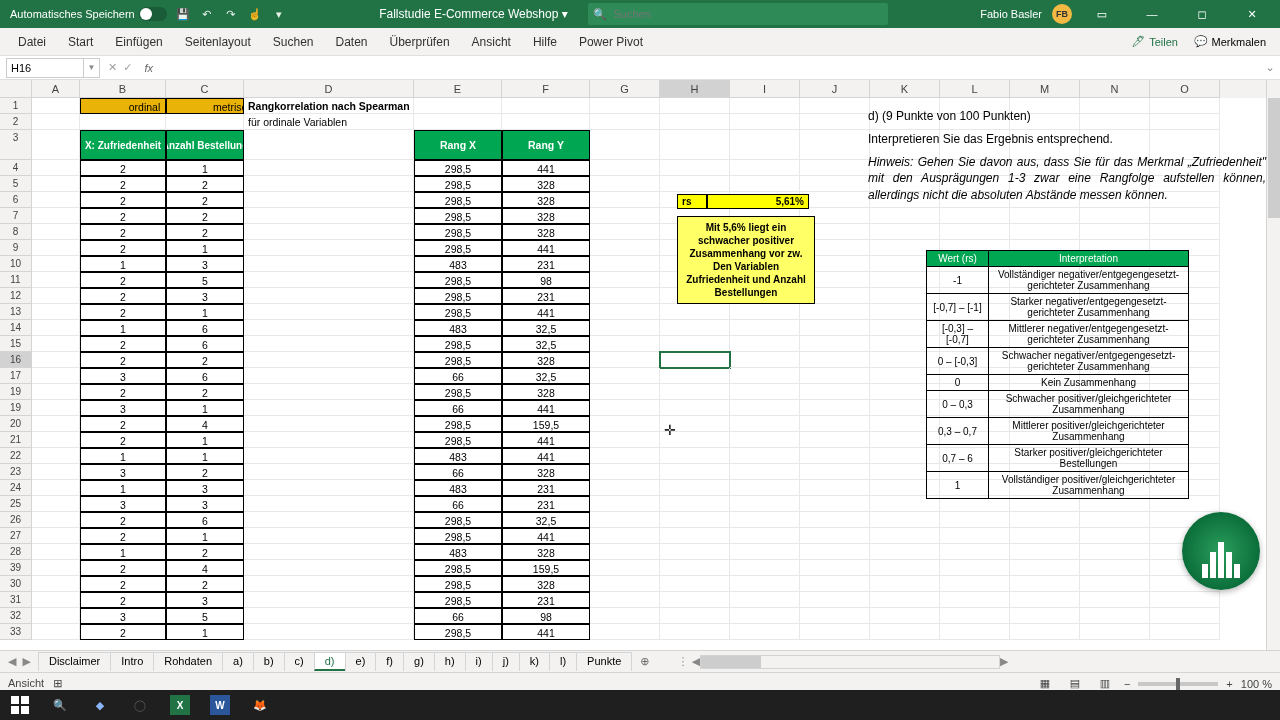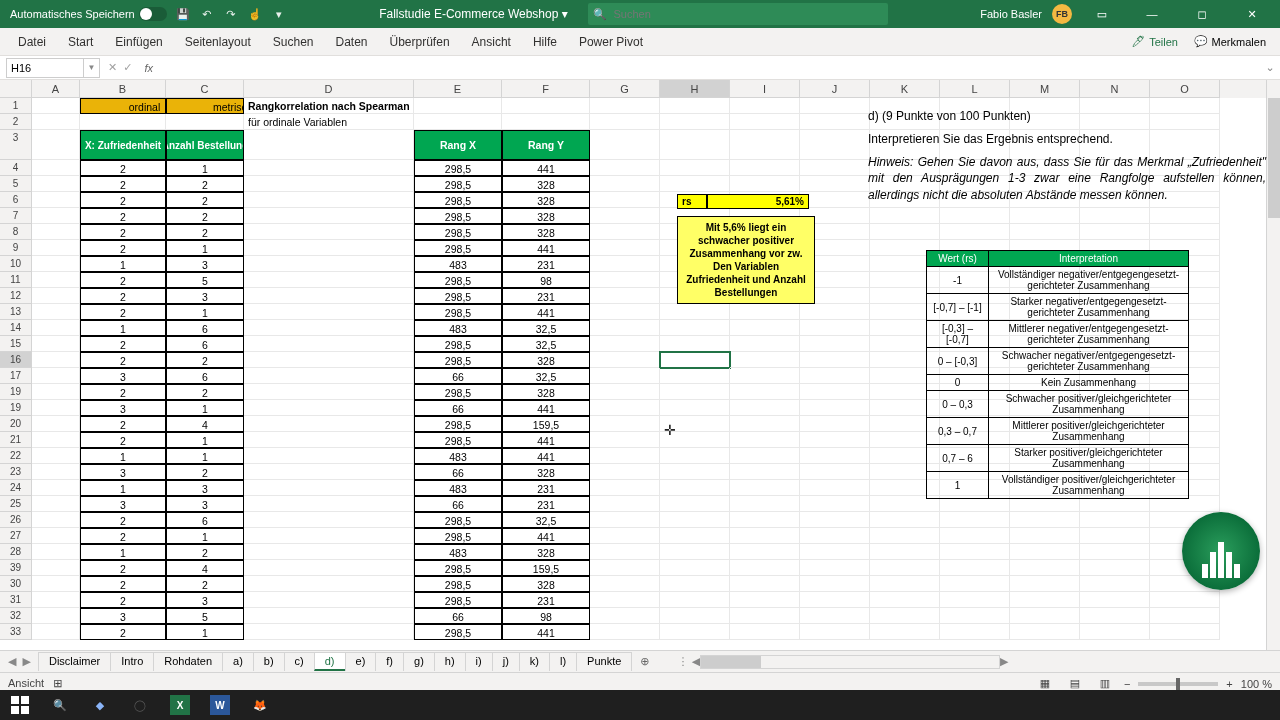--- a/index.html
+++ b/index.html
@@ -836,21 +836,21 @@
         <tr>
           <td class="wcol">0 – 0,3</td>
           <td class="icol">Schwacher positiver/gleichgerichteter Zusammenhang</td>
         </tr>
         <tr>
           <td class="wcol">0,3 – 0,7</td>
           <td class="icol">Mittlerer positiver/gleichgerichteter Zusammenhang</td>
         </tr>
         <tr>
           <td class="wcol">0,7 – 6</td>
-          <td class="icol">Starker positiver/gleichgerichteter Zusammenhang</td>
+          <td class="icol">Starker positiver/gleichgerichteter Bestellungen</td>
         </tr>
         <tr>
           <td class="wcol">1</td>
           <td class="icol">Vollständiger positiver/gleichgerichteter Zusammenhang</td>
         </tr>
       </tbody>
   </table>
 
   <div class="corner-logo">
     <div class="bar" style="height:14px"></div>

